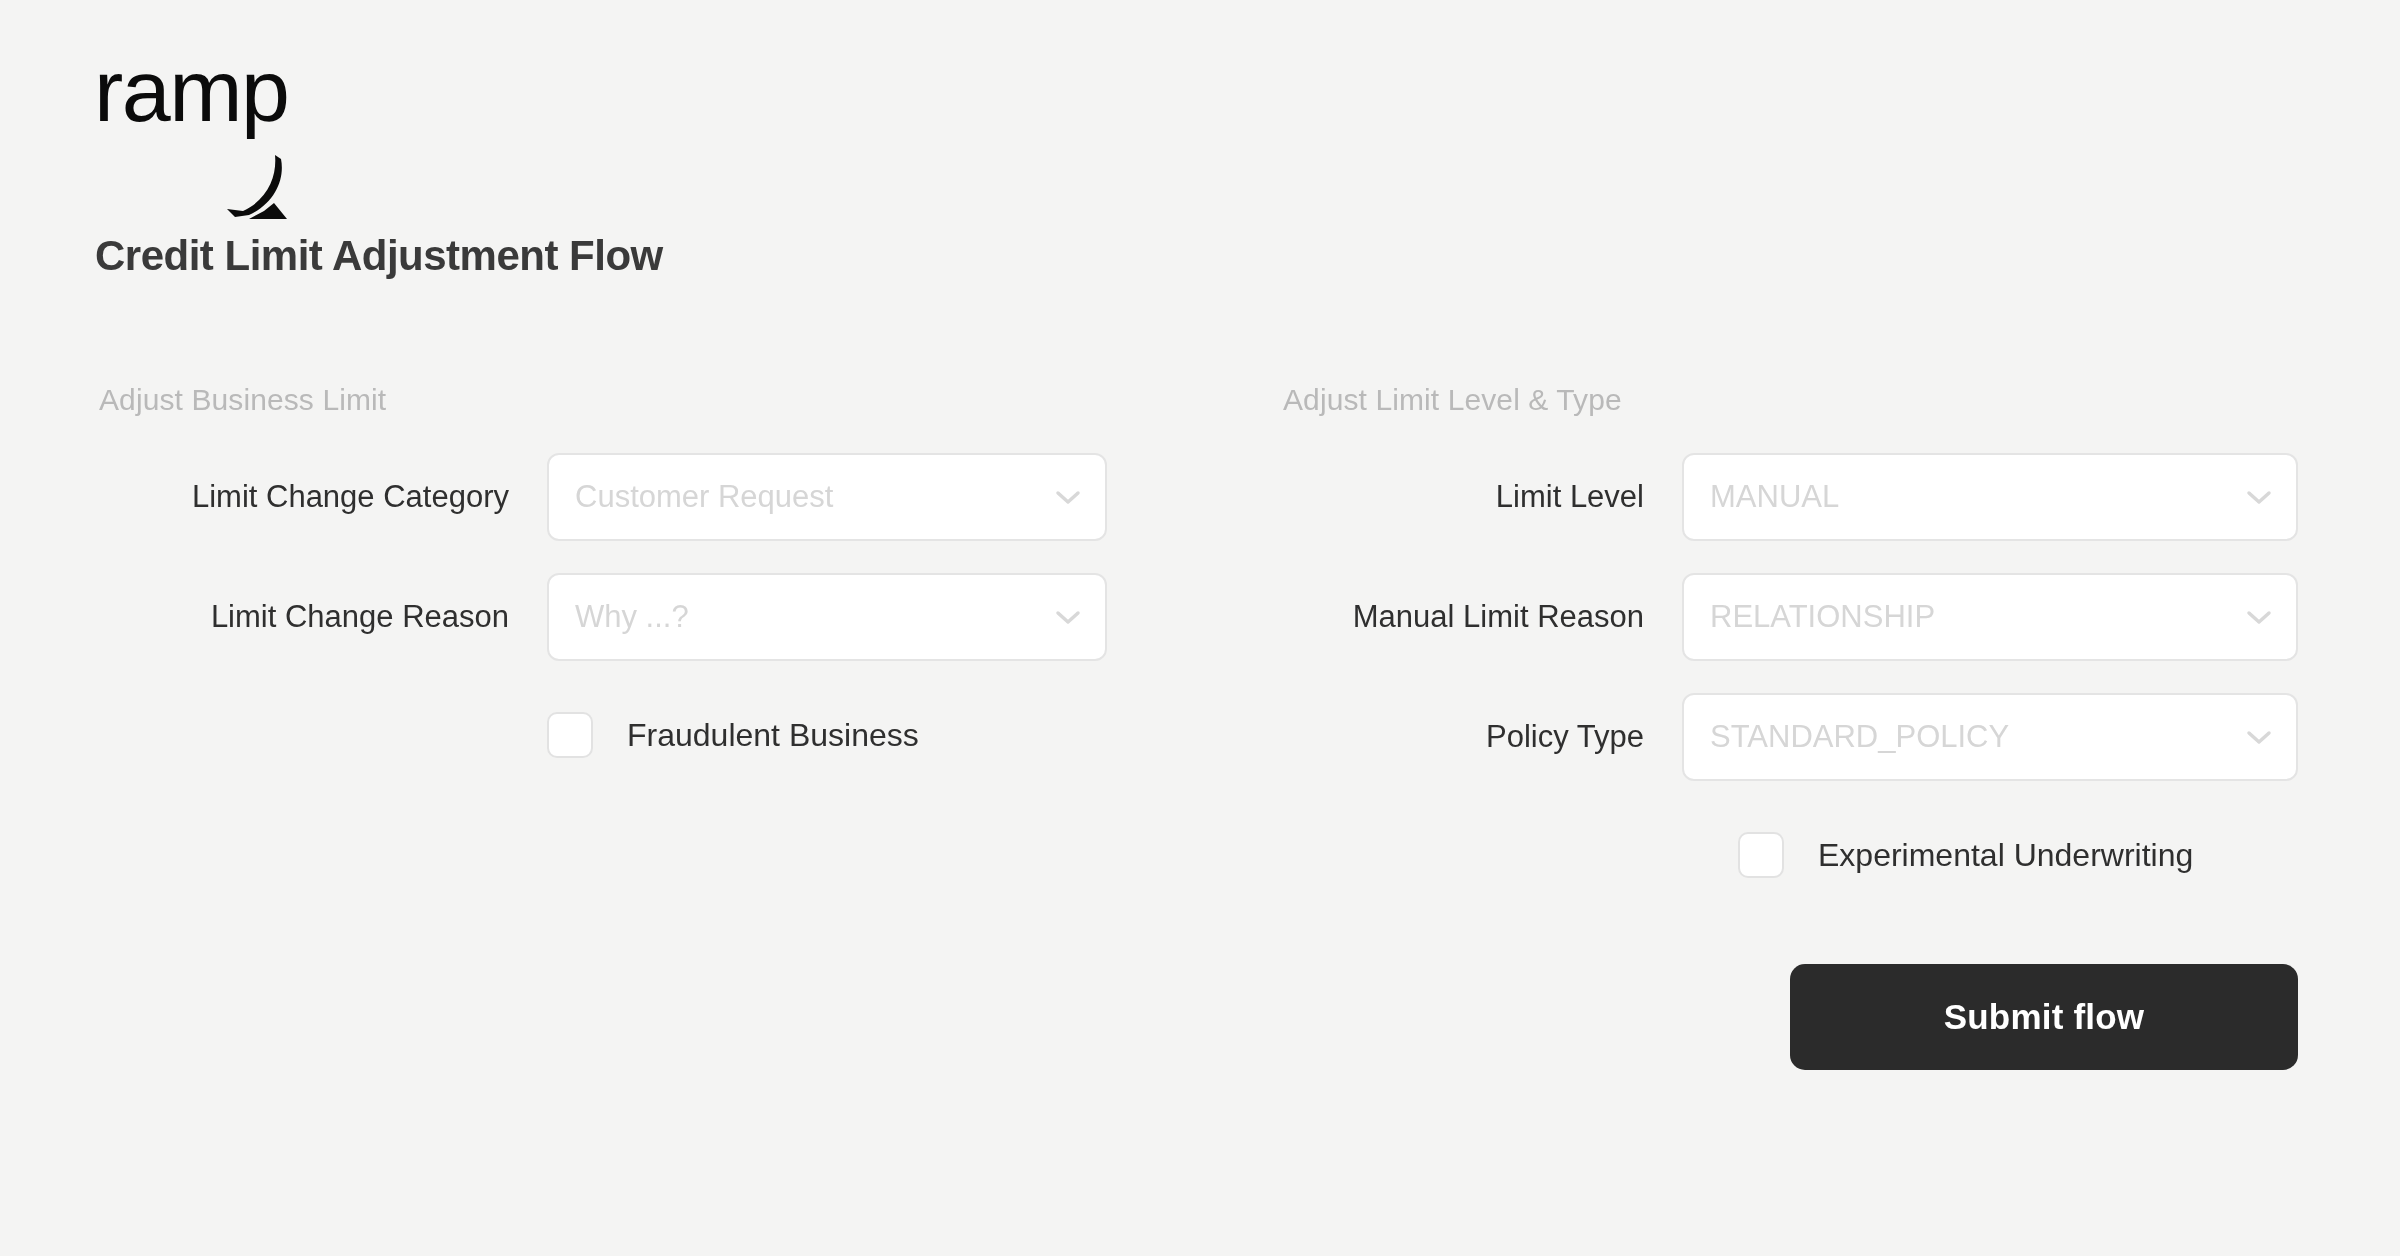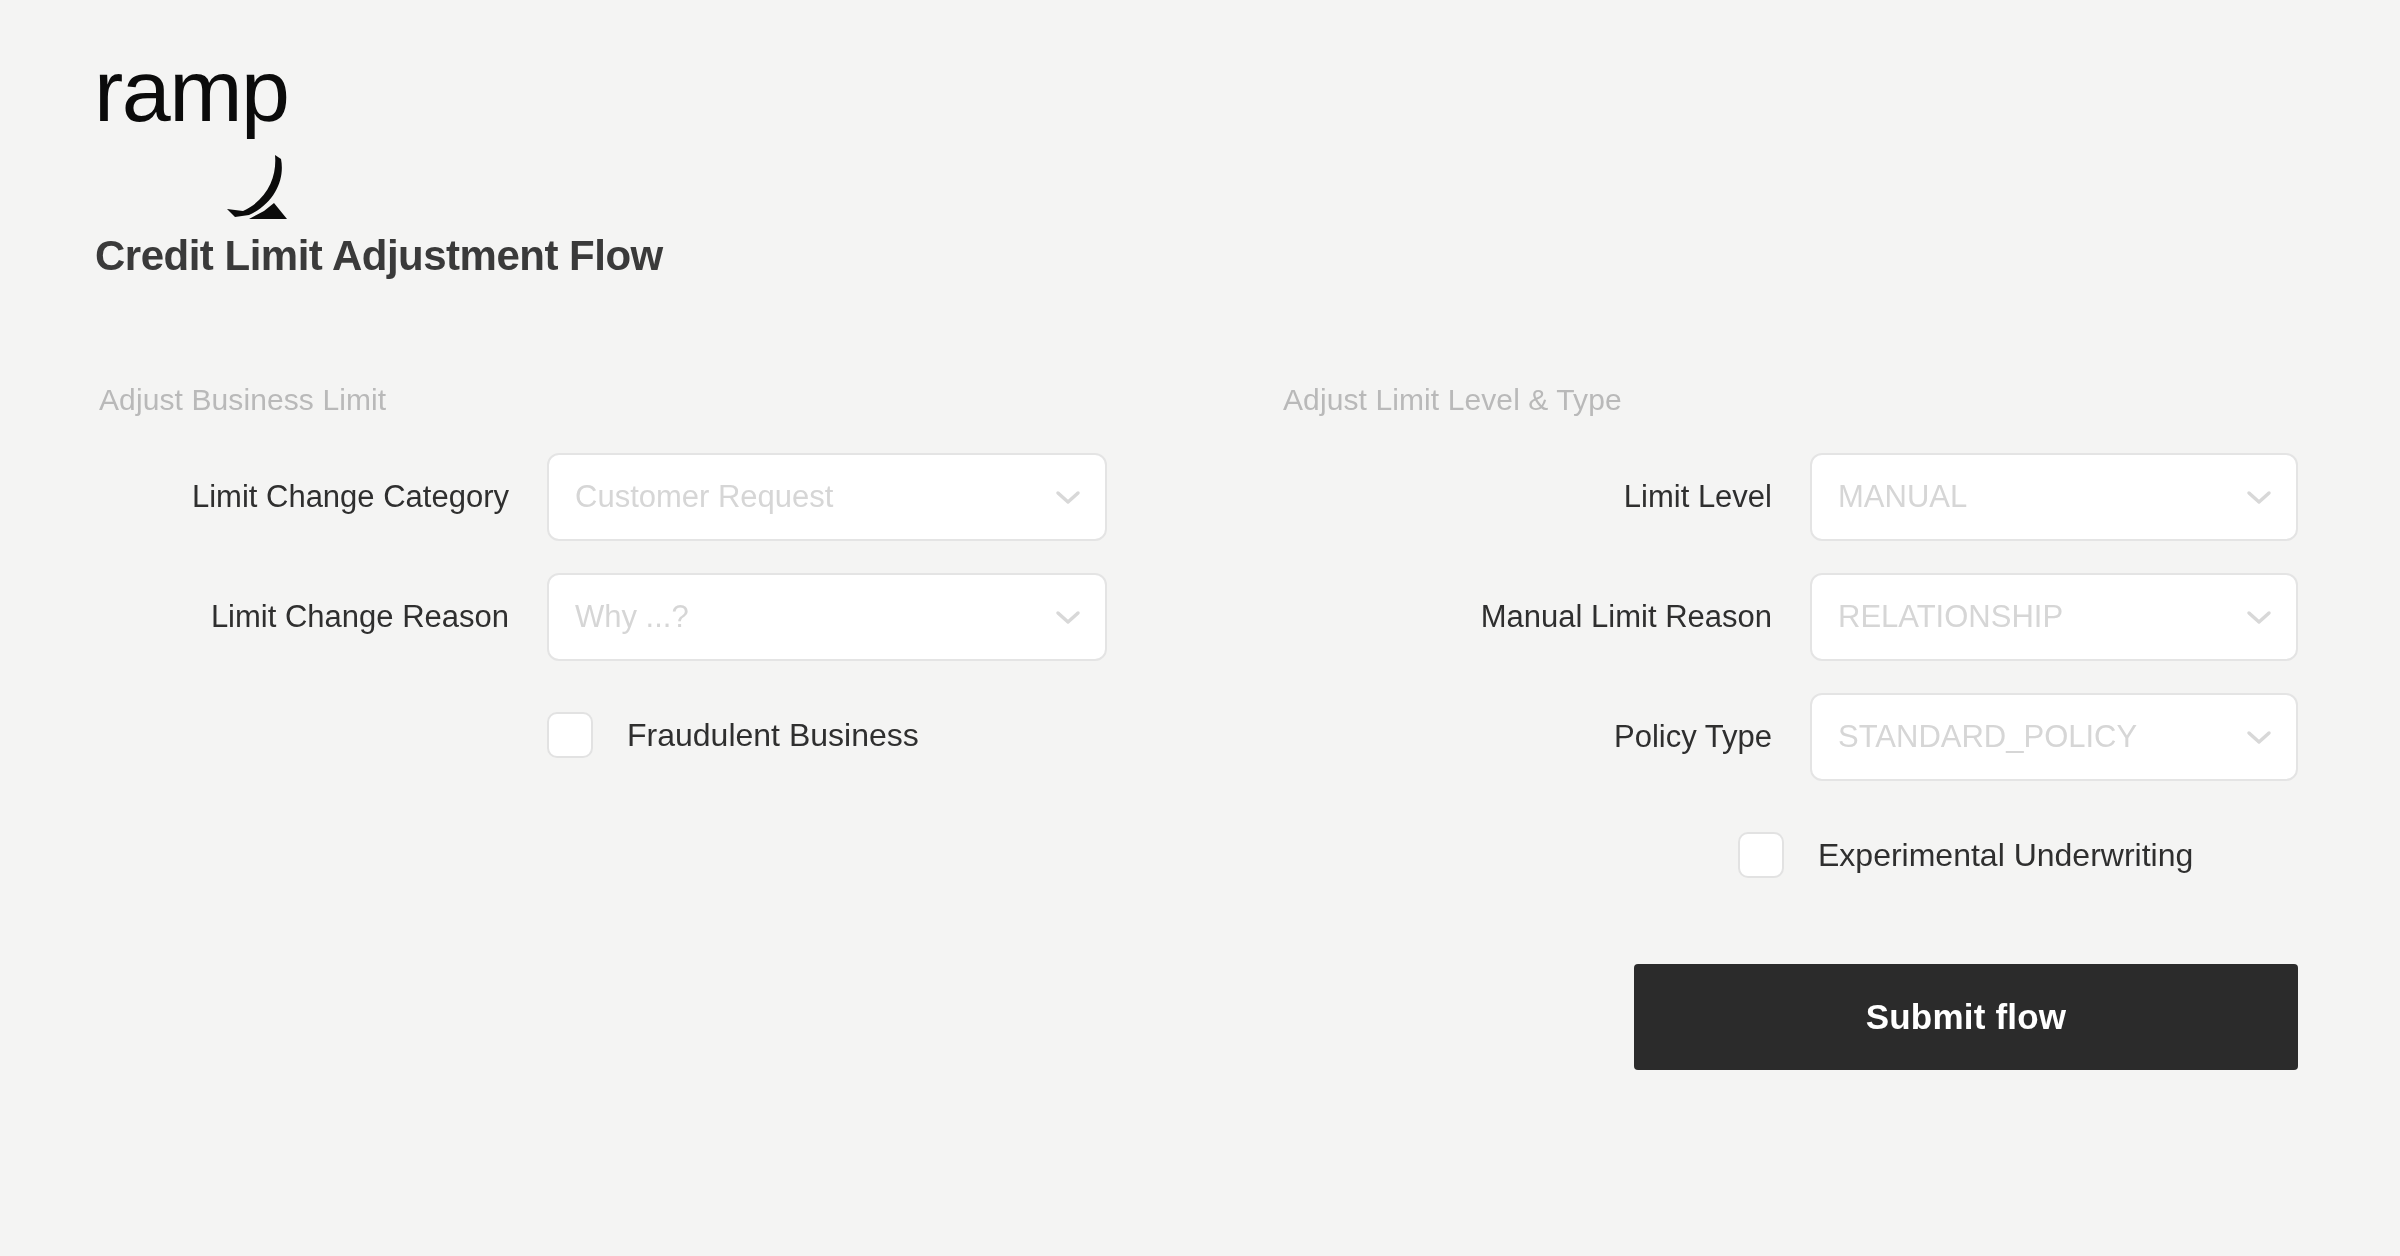--- a/index.html
+++ b/index.html
@@ -91,21 +91,21 @@
     position: relative;
     width: 560px;
     height: 88px;
     background: #ffffff;
     border: 2px solid #e4e4e4;
     border-radius: 12px;
     display: flex;
     align-items: center;
     padding: 0 26px;
   }
-  .col-right .field-control { width: 488px; }
+  .col-right .field-control { width: 616px; }
 
   .prefix {
     font-size: 30px;
     color: #d2d2d2;
     font-weight: 400;
   }
   .placeholder {
     font-size: 31px;
     color: #d6d6d6;
     font-weight: 400;
@@ -147,26 +147,26 @@
     white-space: nowrap;
   }
 
   
   .submit-wrap {
     display: flex;
     justify-content: flex-end;
     margin-top: 86px;
   }
   .submit-button {
-    width: 664px;
+    width: 508px;
     height: 106px;
     background: #2b2b2b;
     color: #ffffff;
     border: none;
-    border-radius: 4px;
+    border-radius: 15px;
     font-family: "Liberation Sans", sans-serif;
     font-size: 35px;
     font-weight: 700;
     cursor: pointer;
     letter-spacing: 0.2px;
   }
 </style>
 </head>
 <body>
 

